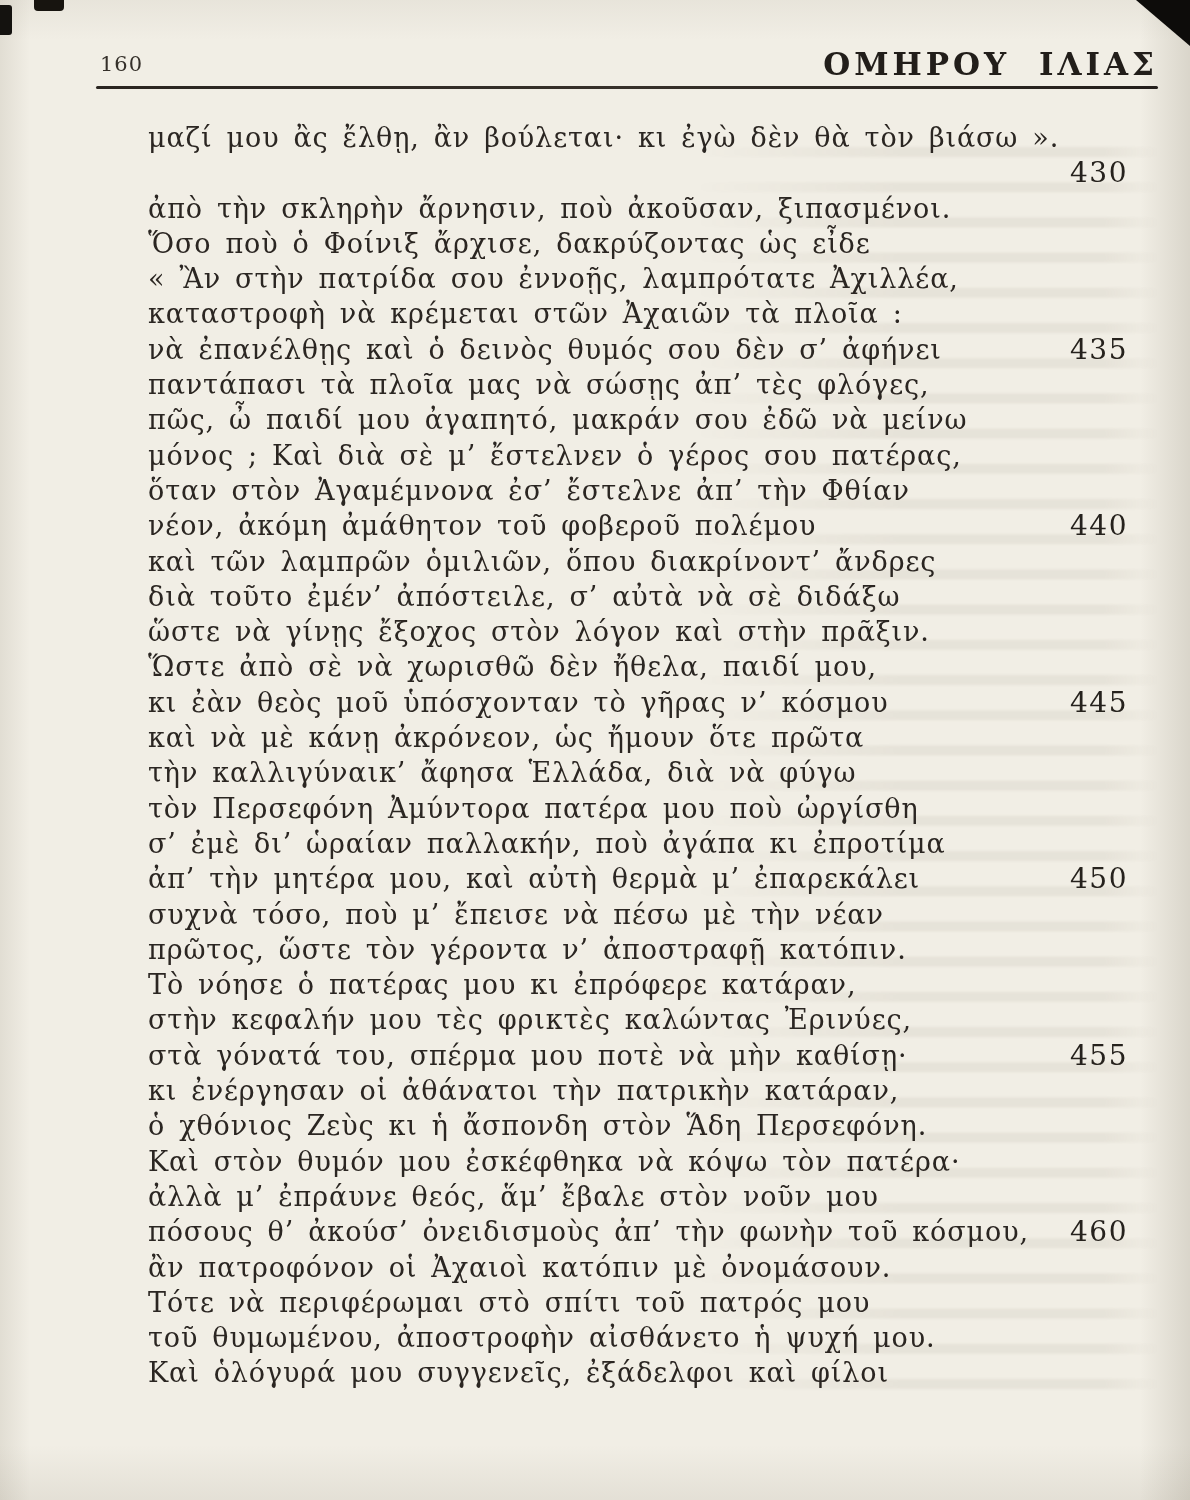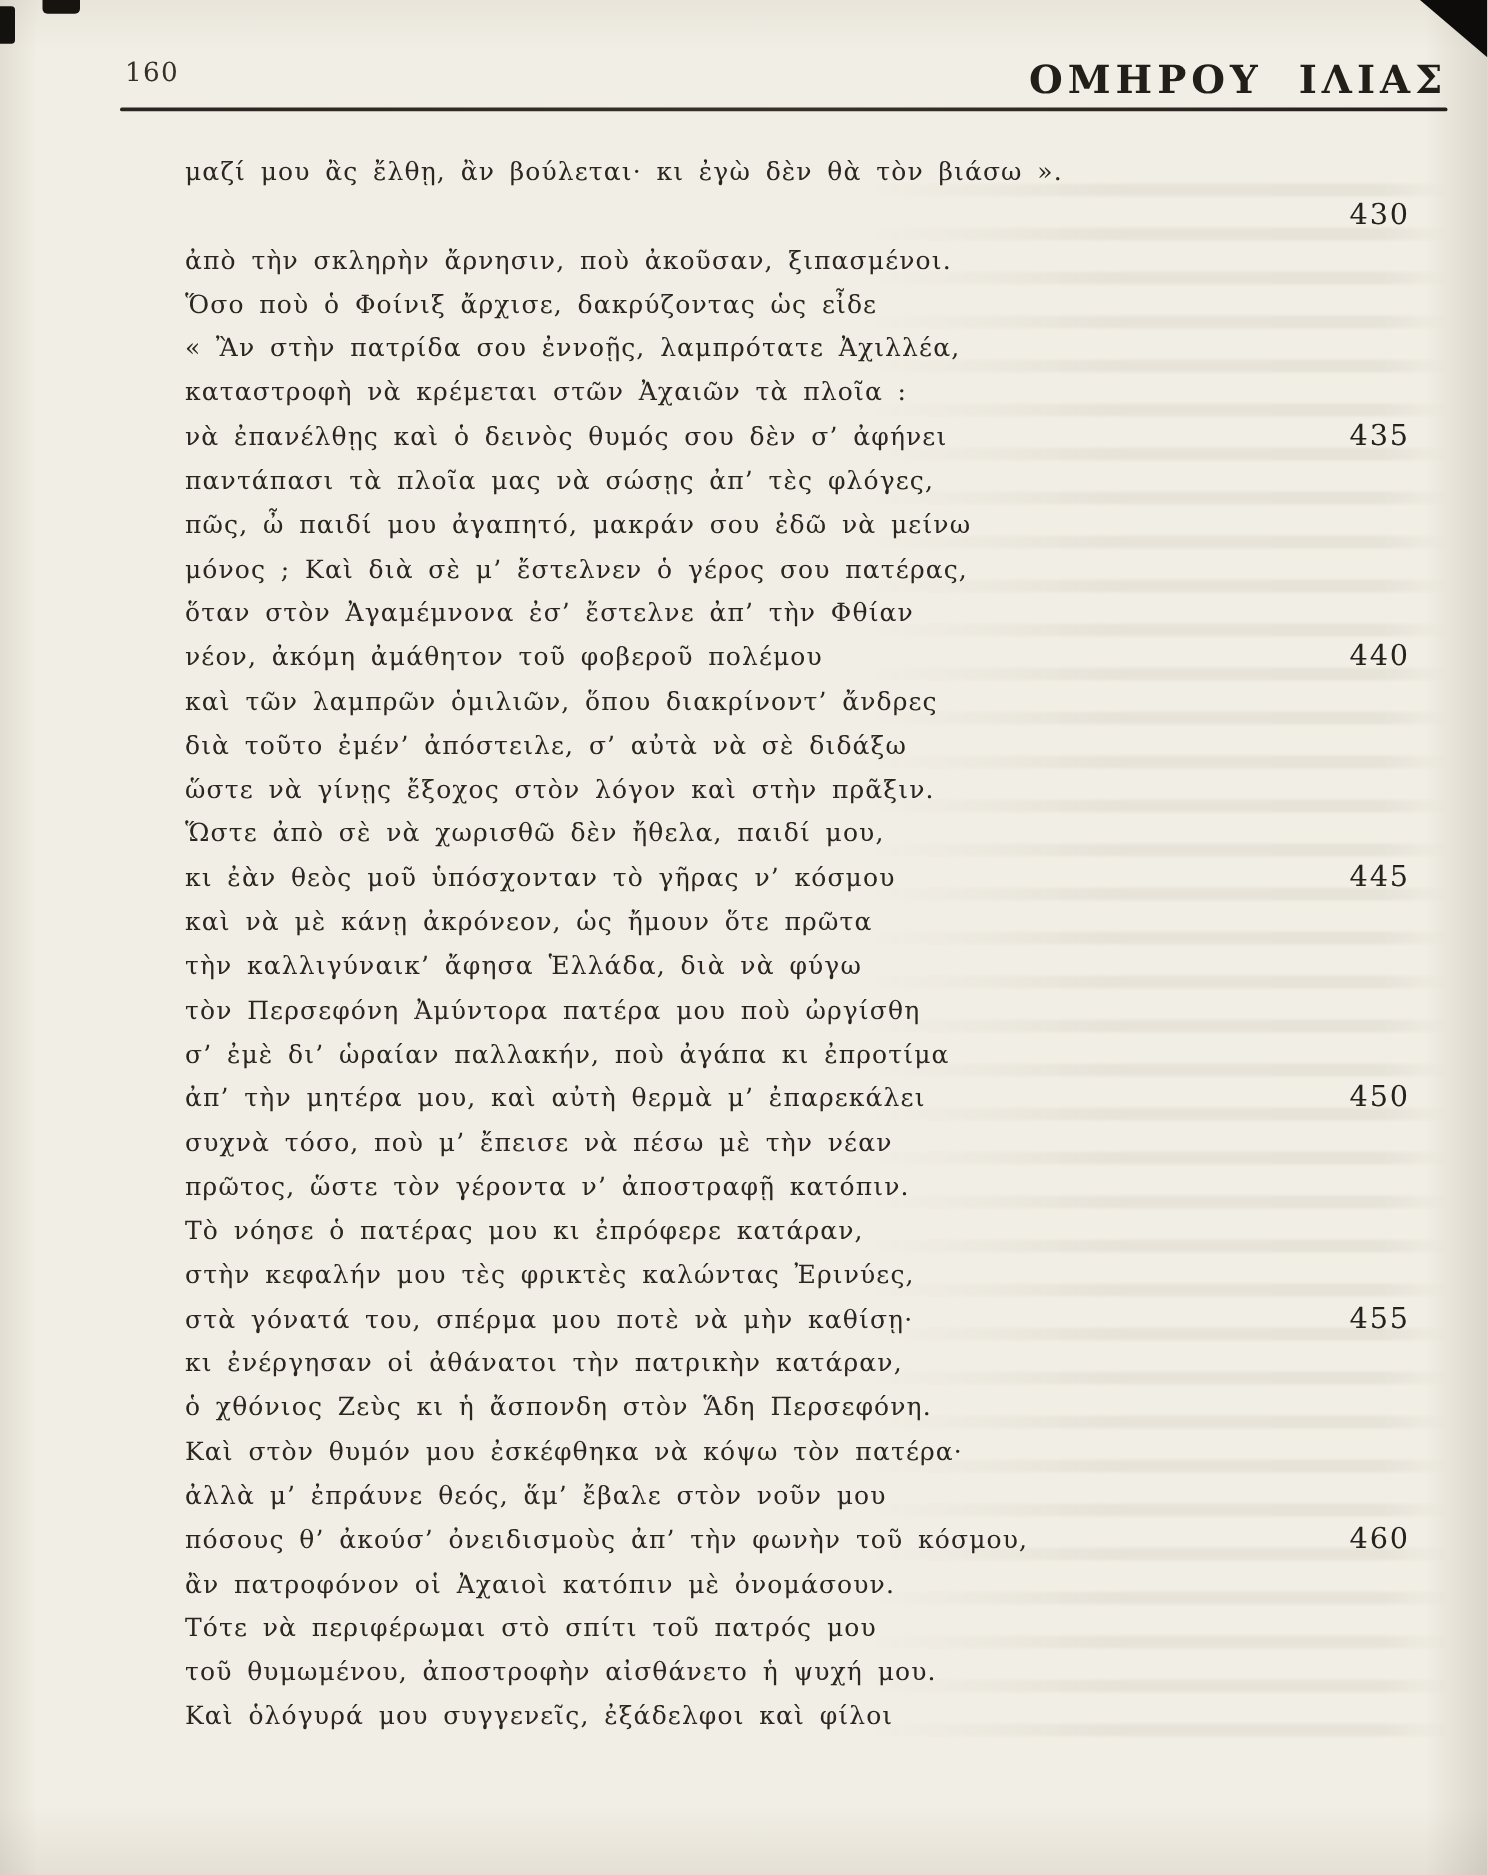--- a/index.html
+++ b/index.html
@@ -26,21 +26,21 @@
   .artifact-tl2 { position: absolute; top: 0; left: 34px; width: 30px; height: 11px; background: #17140f; border-radius: 0 0 4px 4px; }
   .artifact-tr {
     position: absolute; top: 0; right: 0; width: 0; height: 0;
     border-top: 46px solid #0d0c0a; border-left: 54px solid transparent;
   }
 
   
   .header {
     position: absolute;
     top: 46px; left: 100px; width: 1058px;
-    display: flex; justify-content: space-between; align-items: flex-start;
+    display: flex; justify-content: space-between; align-items: center;
   }
   .page-number {
     font-size: 21px;
     color: #35302a;
     letter-spacing: 1px;
   }
   .header-title {
     font-size: 31px;
     font-weight: bold;
     letter-spacing: 4px;
@@ -77,29 +77,29 @@
     top: 120px; left: 148px; right: 62px;
   }
   .verse-line {
     position: relative;
     height: 35.3px;
     line-height: 35.3px;
     white-space: nowrap;
   }
   .verse-line.indent { padding-left: 46px; }
   .verse-text {
-    font-size: 20px;
+    font-size: 27px;
     letter-spacing: 0.9px;
     word-spacing: 4.5px;
     color: #2b2622;
   }
   .verse-num {
     position: absolute;
     right: 0; top: 0;
-    font-size: 23px;
+    font-size: 28px;
     letter-spacing: 1.5px;
     color: #26221d;
   }
 </style>
 </head>
 <body>
 
 <div class="page">
 
   <div class="artifact-tl1"></div>

